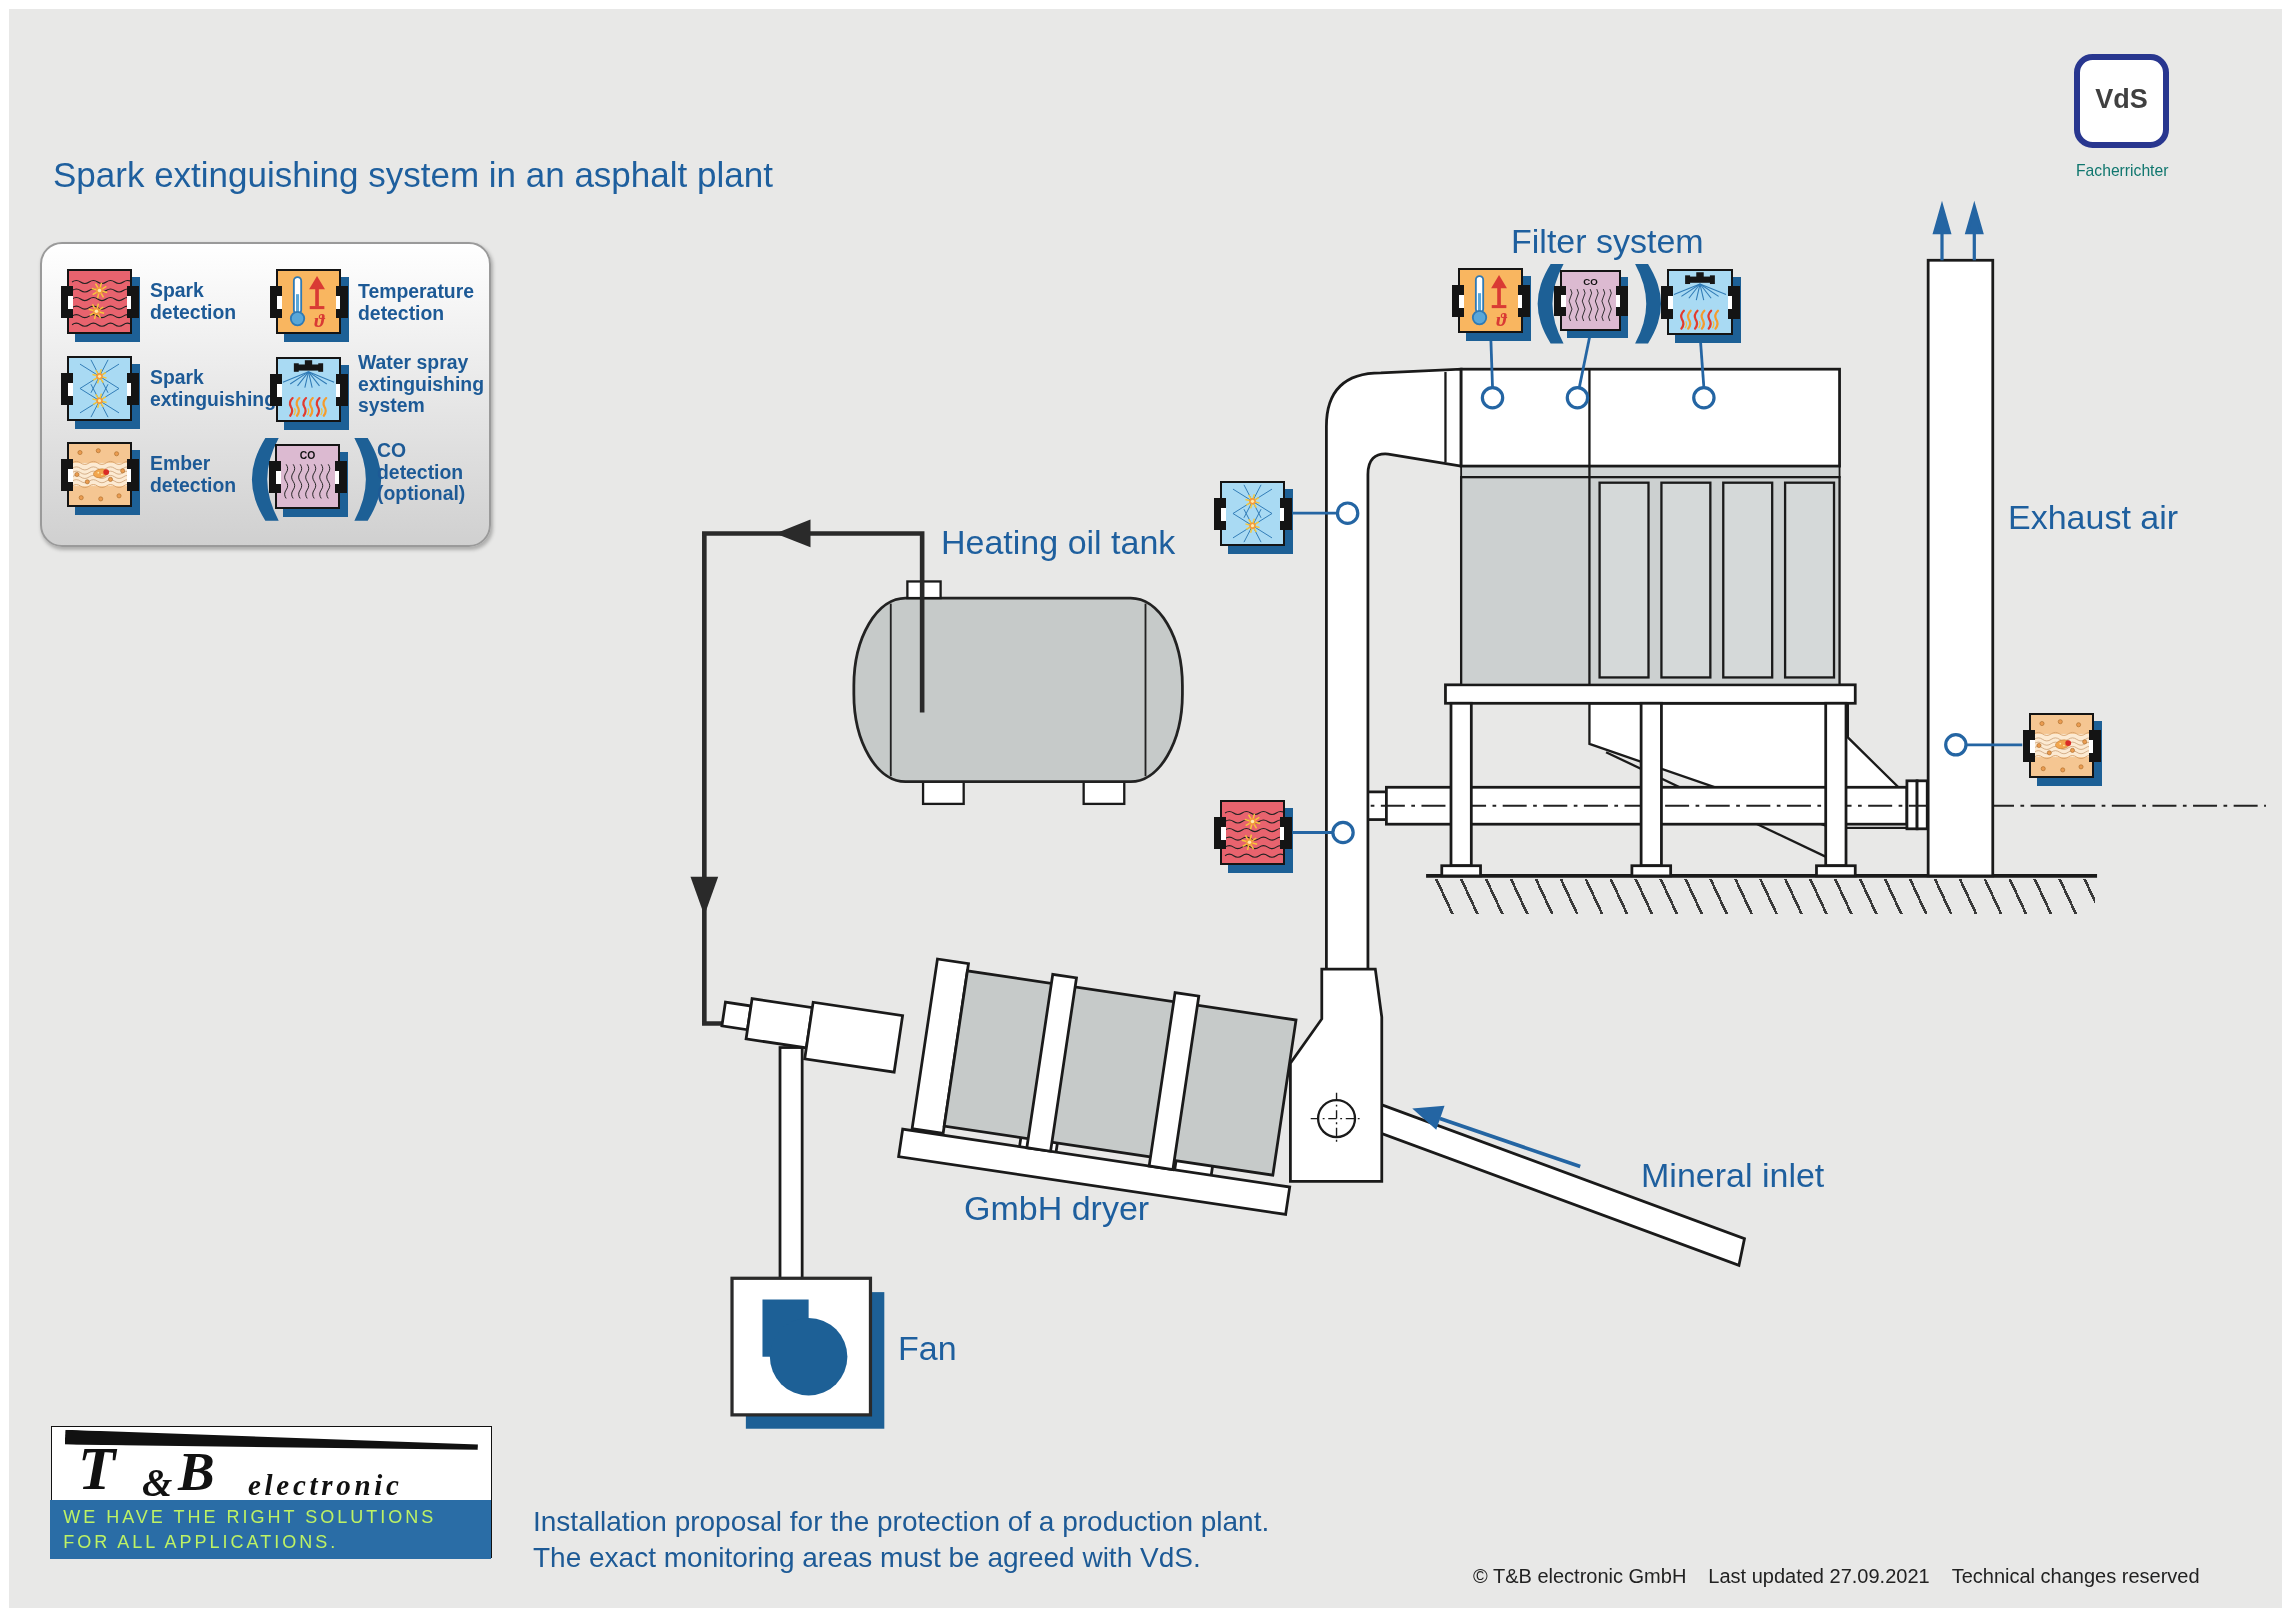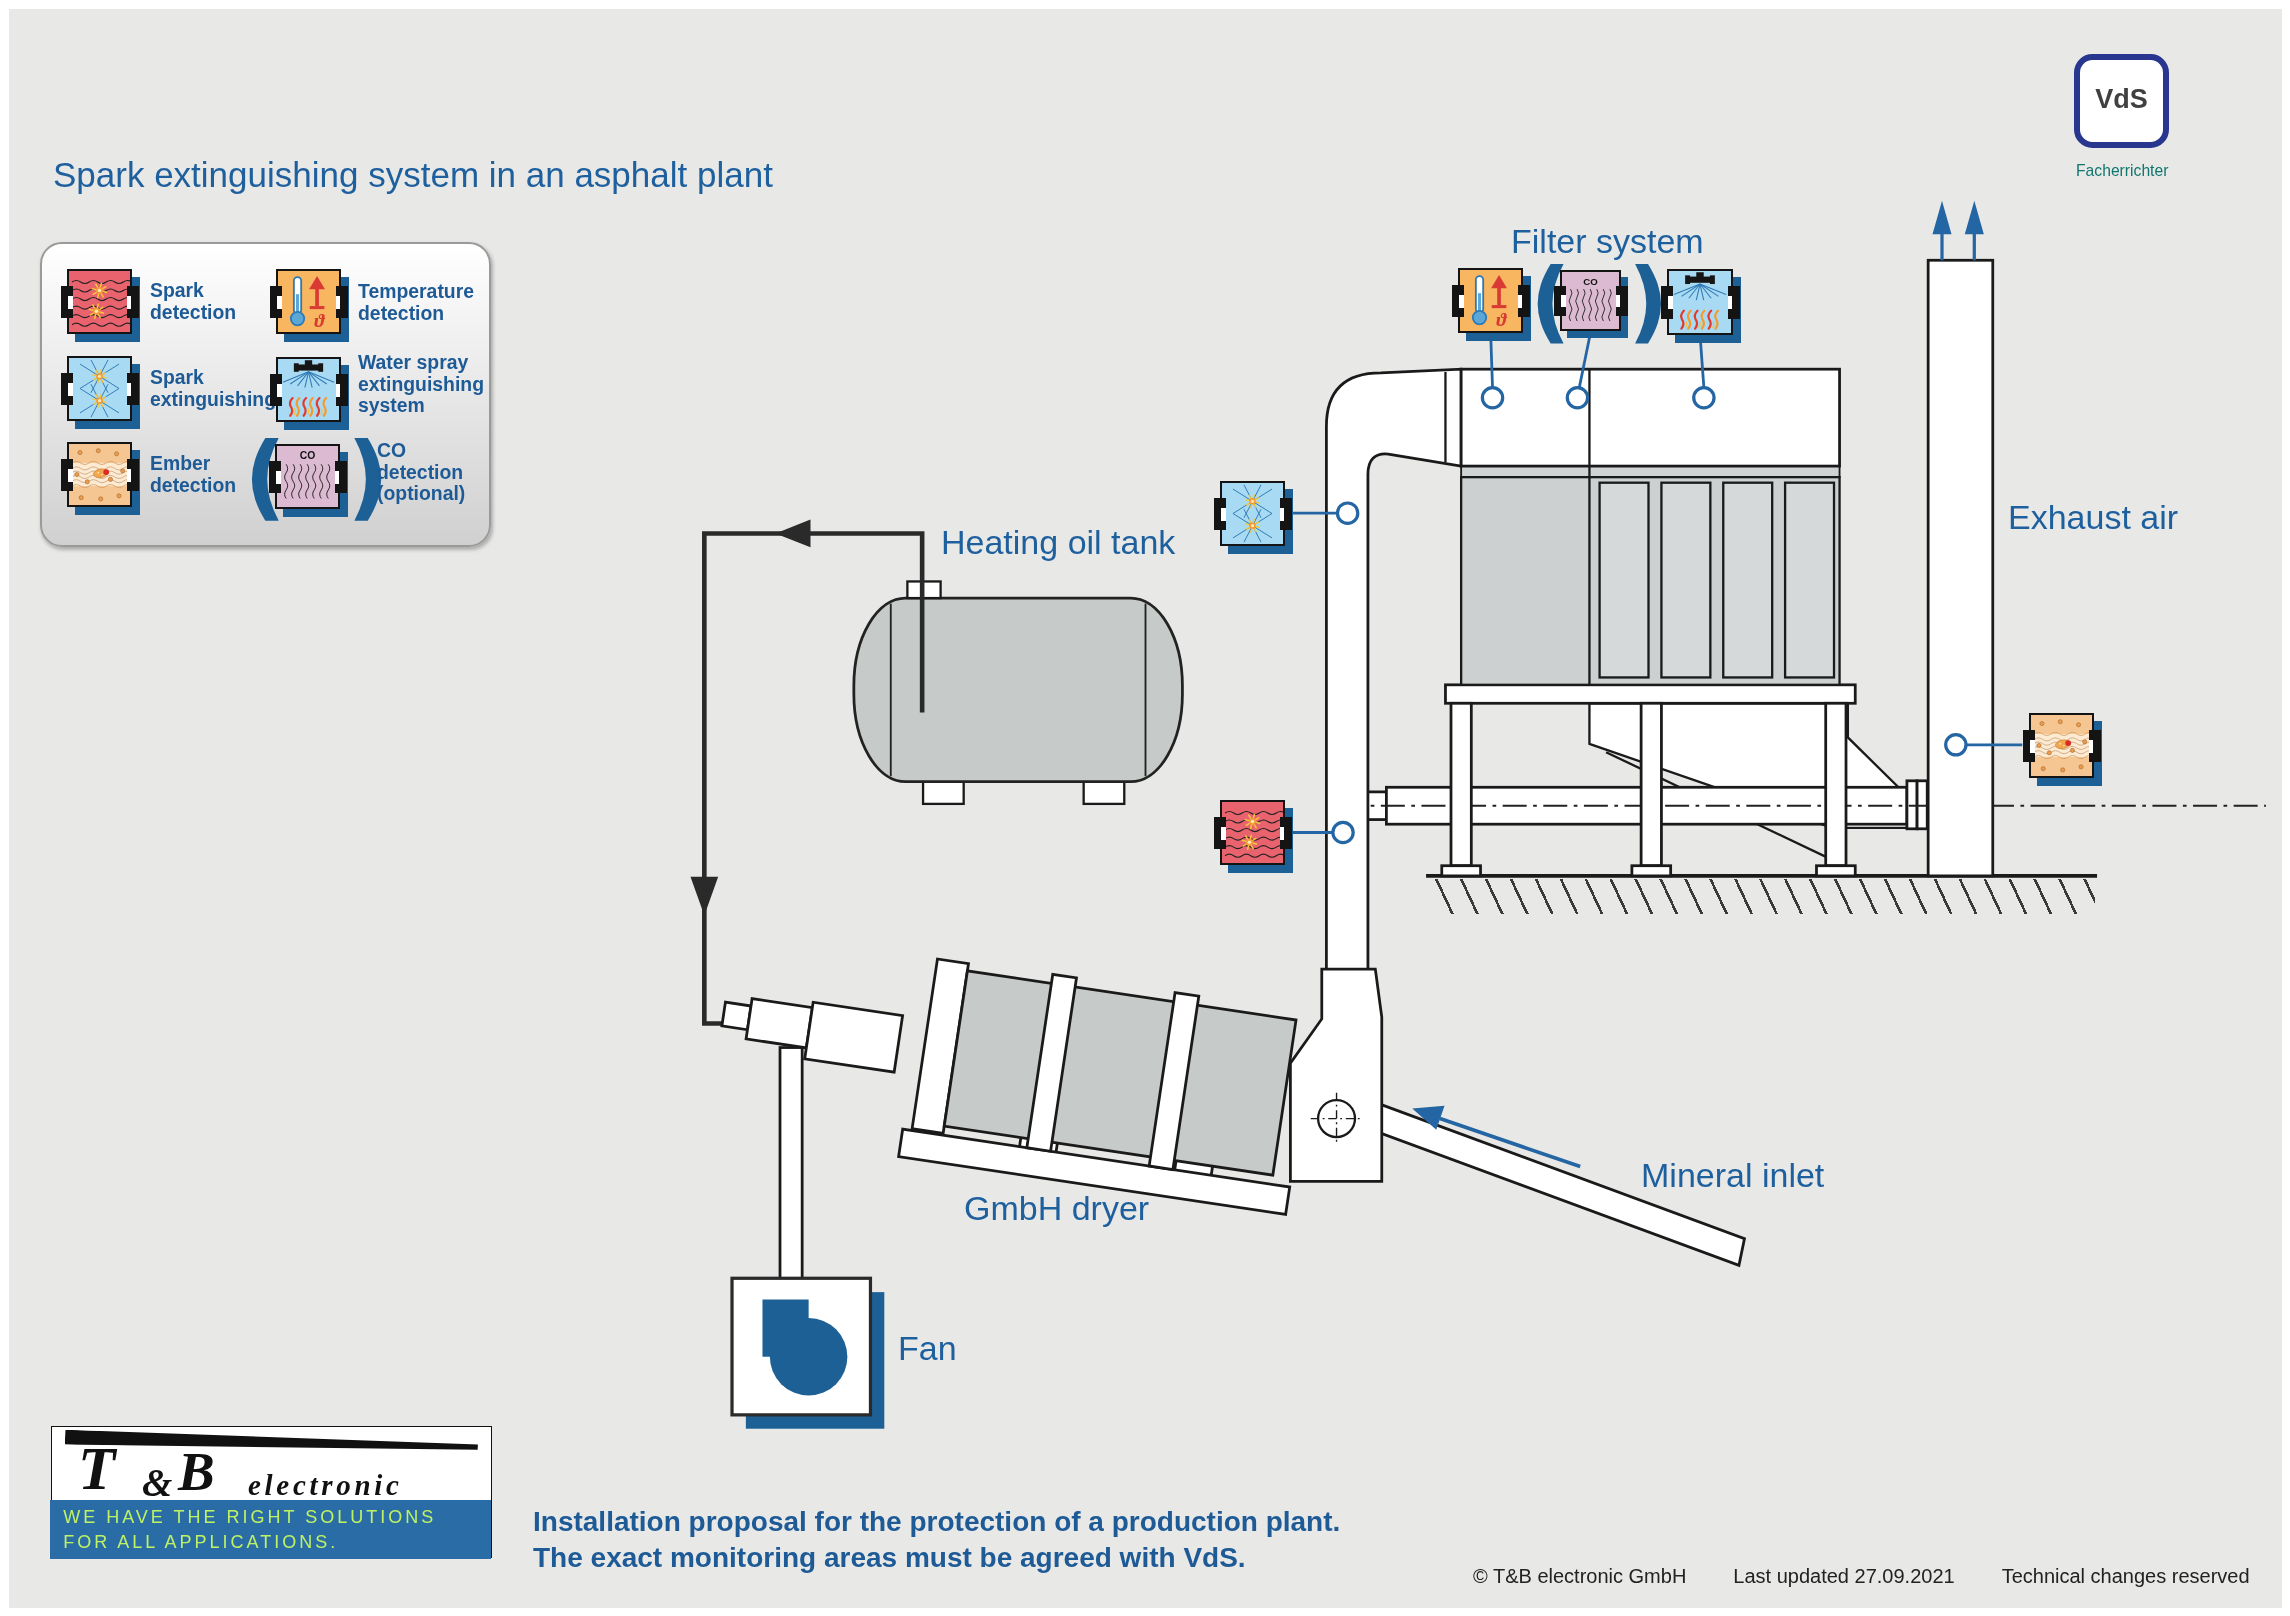--- a/index.html
+++ b/index.html
@@ -23,22 +23,22 @@
   .bkt.l{left:-6.5px}.bkt.r{right:-6.5px}
   .bkt::after{content:"";position:absolute;top:30%;width:4.6px;height:40%;background:#fff}
   .bkt.l::after{right:0}.bkt.r::after{left:0}
   .paren{position:absolute;z-index:5;color:#1d6096;font-size:92px;font-weight:600;line-height:.95;font-family:"DejaVu Sans",sans-serif}
   
   #vds-box{position:absolute;left:2074px;top:54px;width:95px;height:94px;border:6.5px solid #28368f;border-radius:18.5px;background:#fff;
            box-sizing:border-box;text-align:center;z-index:6}
   #vds-box span{font-size:27px;font-weight:900;color:#404040;line-height:79px}
   #vds-caption{position:absolute;left:2076px;top:162px;font-size:15.7px;color:#0f766e;z-index:6}
   
-  #foot-note{position:absolute;left:533px;top:1504px;z-index:6;color:#1d5a96;font-weight:bold;font-size:28px;line-height:1.28}
-  #copyright{position:absolute;left:1473px;top:1565px;z-index:6;color:#222;font-size:20px;display:flex;gap:47px;white-space:nowrap}
+  #foot-note{position:absolute;left:533px;top:1504px;z-index:6;color:#1d5a96;font-weight:normal;font-size:28px;line-height:1.28}
+  #copyright{position:absolute;left:1473px;top:1565px;z-index:6;color:#222;font-size:20px;display:flex;gap:22px;white-space:nowrap}
   
   #tb-logo{position:absolute;left:51px;top:1426px;width:441px;height:132px;border:1.8px solid #111;background:#fff;z-index:6;box-sizing:border-box}
   #tb-swoosh{position:absolute;left:13px;top:6.5px;width:413px;height:14.8px;background:#111;
              clip-path:polygon(0 0,100% 42%,100% 78%,0 100%);transform:rotate(1.2deg)}
   .tb-char{position:absolute;color:#111;font-family:"Liberation Serif",serif;font-style:italic;font-weight:900}
   #tb-bar{position:absolute;left:-1.8px;bottom:-1.8px;width:441px;height:59px;background:#2a6da6;color:#bef264;box-sizing:border-box;
           padding:5.5px 0 0 13px;font-size:18px;letter-spacing:3px;line-height:1.35}
   .hatch{position:absolute;z-index:1;background:repeating-linear-gradient(65deg,transparent 0 20px,#3a3a3a 20px 22.6px)}
 </style>
 </head>

